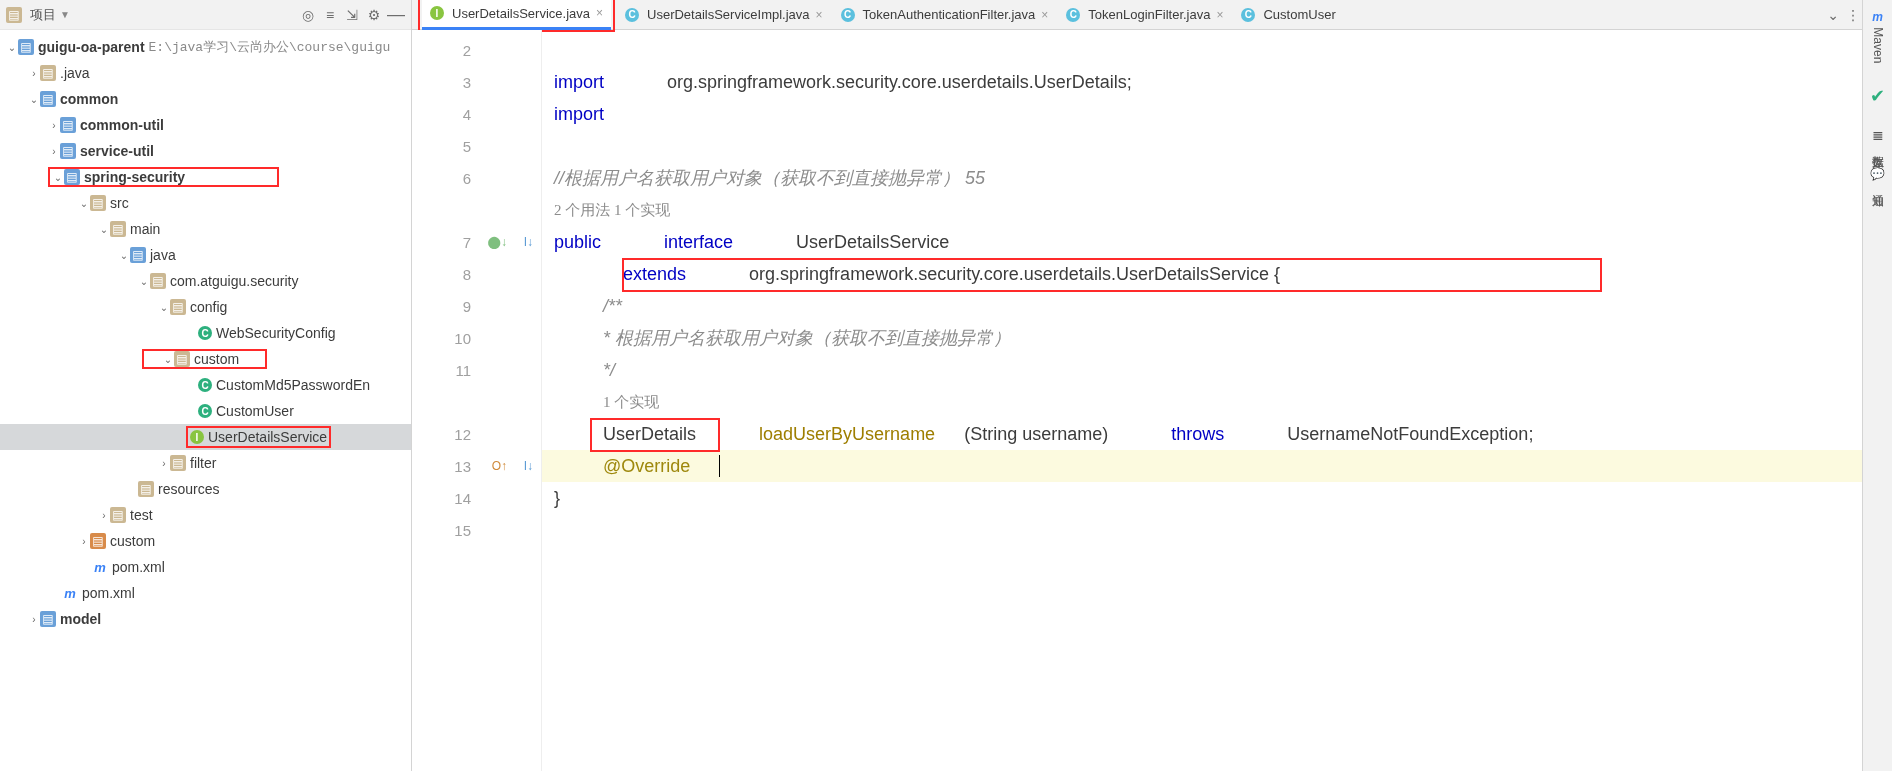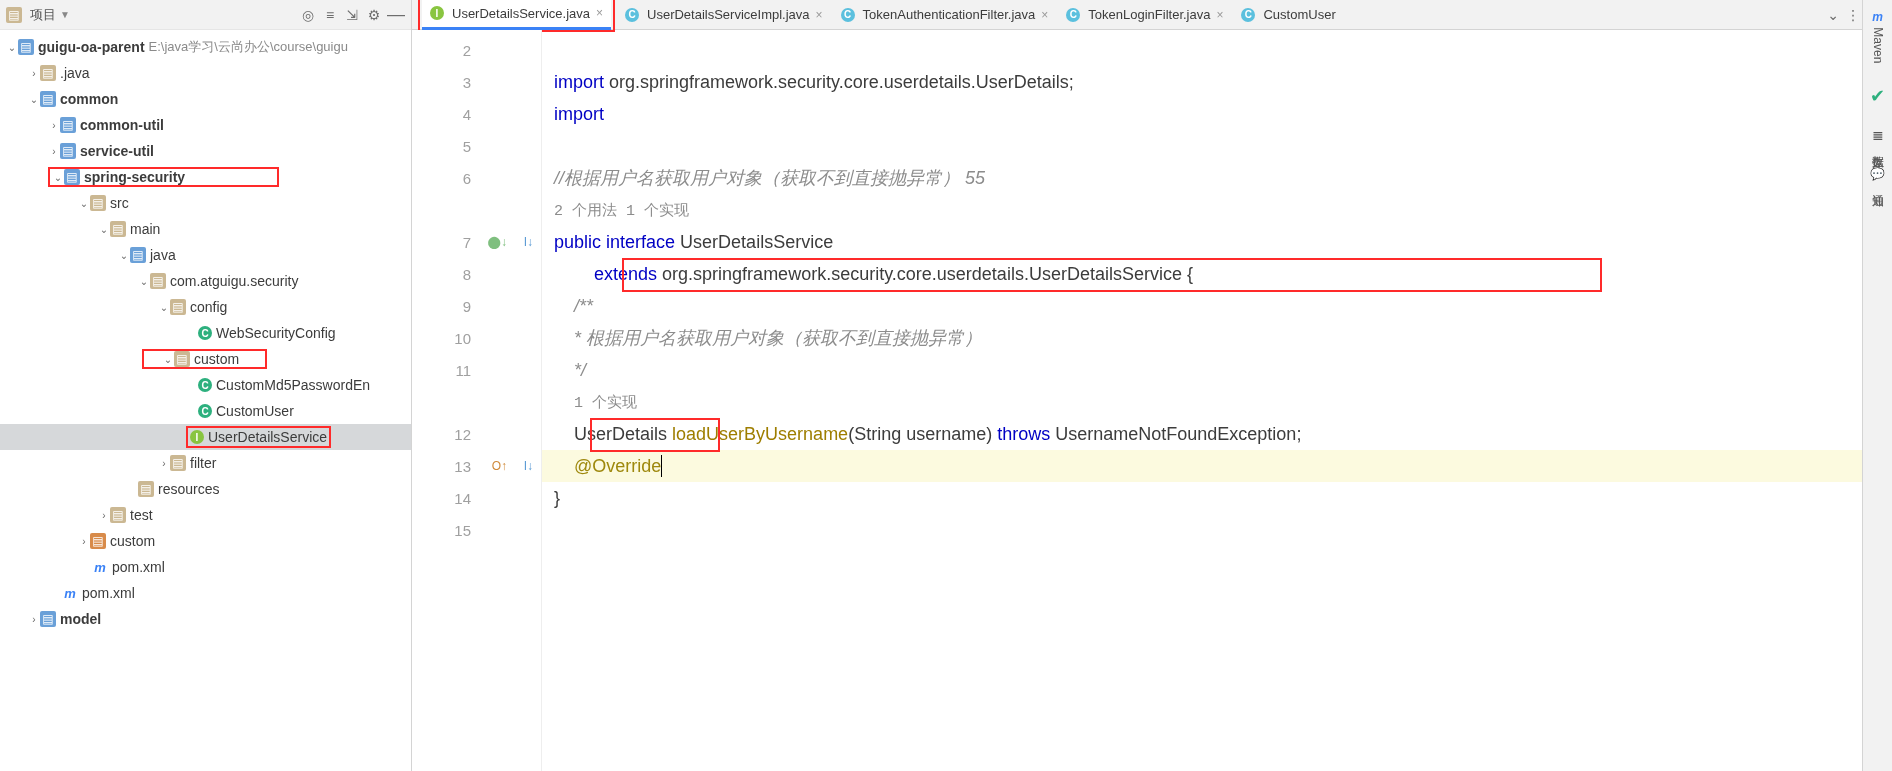--- a/index.html
+++ b/index.html
@@ -21,41 +21,41 @@
   .ico.folder { background: #cbb893; color: #fff; border-radius: 2px; }
   .ico.folder.blue { background: #6aa0d8; }
   .ico.folder.pkg { background: #cbb893; }
   .ico.folder.orange { background: #d88b4a; }
   .ico.class-c { background: #2db07e; color: #fff; border-radius: 50%; width: 14px; height: 14px; font-size: 10px; font-weight: bold; }
   .ico.class-i { background: #5bc0de; color: #fff; border-radius: 50%; width: 14px; height: 14px; font-size: 10px; font-weight: bold; }
   .ico.interface { background: #89c540; color: #fff; border-radius: 50%; width: 14px; height: 14px; font-size: 10px; font-weight: bold; }
   .ico.maven { color: #3b82f6; font-weight: bold; font-style: italic; font-size: 13px; }
   .tree-label { font-size: 14px; }
   .tree-label.bold { font-weight: 600; }
-  .tree-path { color: #8a8a8a; font-size: 13px; margin-left: 4px; }
+  .tree-path { color: #8a8a8a; font-size: 13px; margin-left: 4px; font-family: Liberation Mono, monospace; }
   .redbox { border: 2px solid #ff2a2a; padding: 0 2px; }
   
   .right { flex: 1; display: flex; flex-direction: column; position: relative; }
   .tabs { display: flex; align-items: center; height: 30px; background: #f2f2f2; border-bottom: 1px solid #d4d4d4; padding-left: 6px; gap: 2px; font-size: 13px; }
   .tab { display: flex; align-items: center; gap: 4px; padding: 0 8px; height: 30px; cursor: pointer; color: #3c3c3c; }
   .tab .ico { width: 14px; height: 14px; }
   .tab.active { border-bottom: 3px solid #3b82f6; background: #fff; }
   .tab-x { color: #9a9a9a; font-size: 12px; margin-left: 2px; }
   .editor-area { flex: 1; display: flex; font-family: "Consolas", "Courier New", monospace; font-size: 18px; position: relative; }
   .gutter { width: 130px; background: #fff; border-right: 1px solid #eee; padding-top: 4px; }
   .gline { height: 32px; display: flex; align-items: center; justify-content: flex-end; padding-right: 70px; color: #a0a0a0; font-size: 15px; position: relative; }
   .gline .badge { position: absolute; right: 8px; top: 50%; transform: translateY(-50%); font-size: 12px; }
   .gline .badge2 { position: absolute; right: 34px; top: 50%; transform: translateY(-50%); font-size: 12px; }
   .code { flex: 1; padding-top: 4px; position: relative; }
-  .cline { height: 32px; display: flex; align-items: center; padding-left: 12px; white-space: nowrap; }
+  .cline { height: 32px; display: flex; align-items: center; padding-left: 12px; white-space: nowrap; gap: 29px; }
   .cline.hl { background: #fcfadf; }
   .kw { color: #0000c4; }
   .cmt { color: #8c8c8c; font-style: italic; }
   .ann { color: #9e880d; }
-  .usage { color: #8c8c8c; font-size: 15px; font-family: Liberation Mono, monospace; }
+  .usage { color: #8c8c8c; font-size: 15px; font-family: Liberation Serif, serif; }
   .ident { color: #3c3c3c; }
   .caret { border-right: 1px solid #000; height: 22px; }
   
   .ov { position: absolute; border: 2px solid #ff2a2a; }
   
   .rstrip { width: 30px; background: #f2f2f2; border-left: 1px solid #d4d4d4; display: flex; flex-direction: column; align-items: center; gap: 12px; padding-top: 6px; }
   .vtab { writing-mode: vertical-rl; font-size: 12px; color: #555; cursor: pointer; padding: 4px 0; }
   .vtab .vi { font-style: italic; font-weight: bold; writing-mode: horizontal-tb; }
   .check { color: #2db07e; font-size: 18px; margin: 6px 0; }
 </style>

